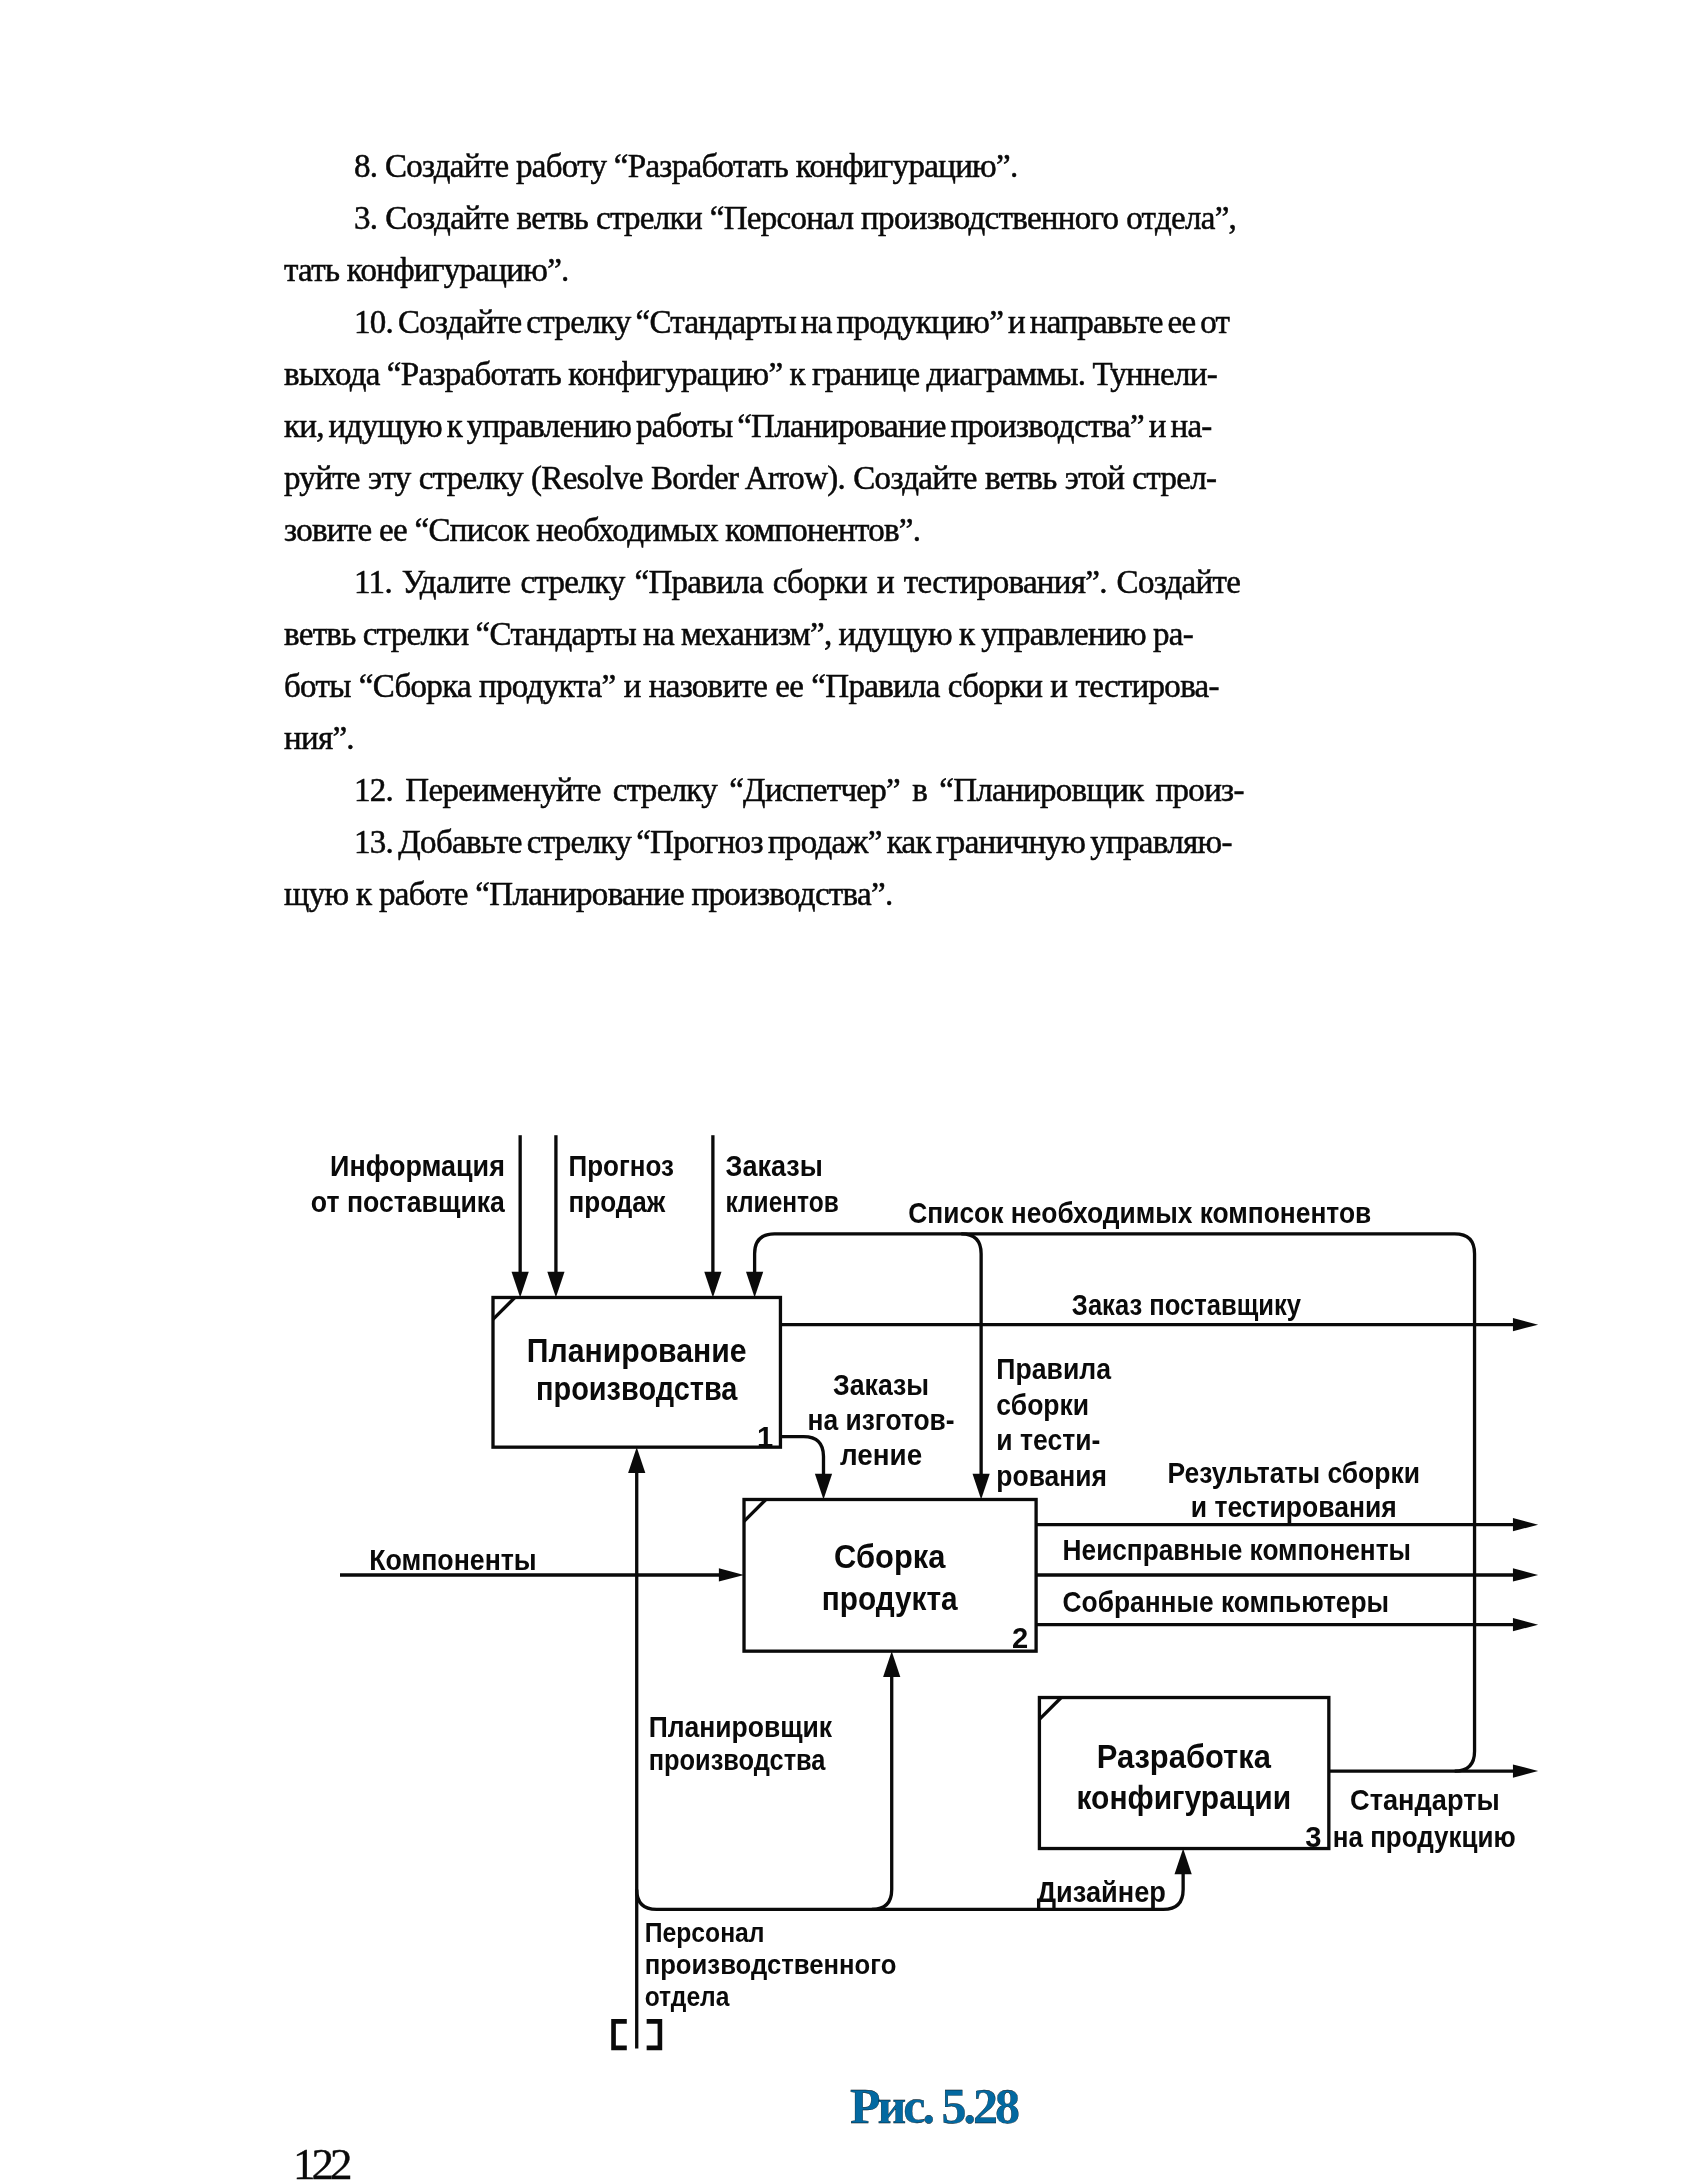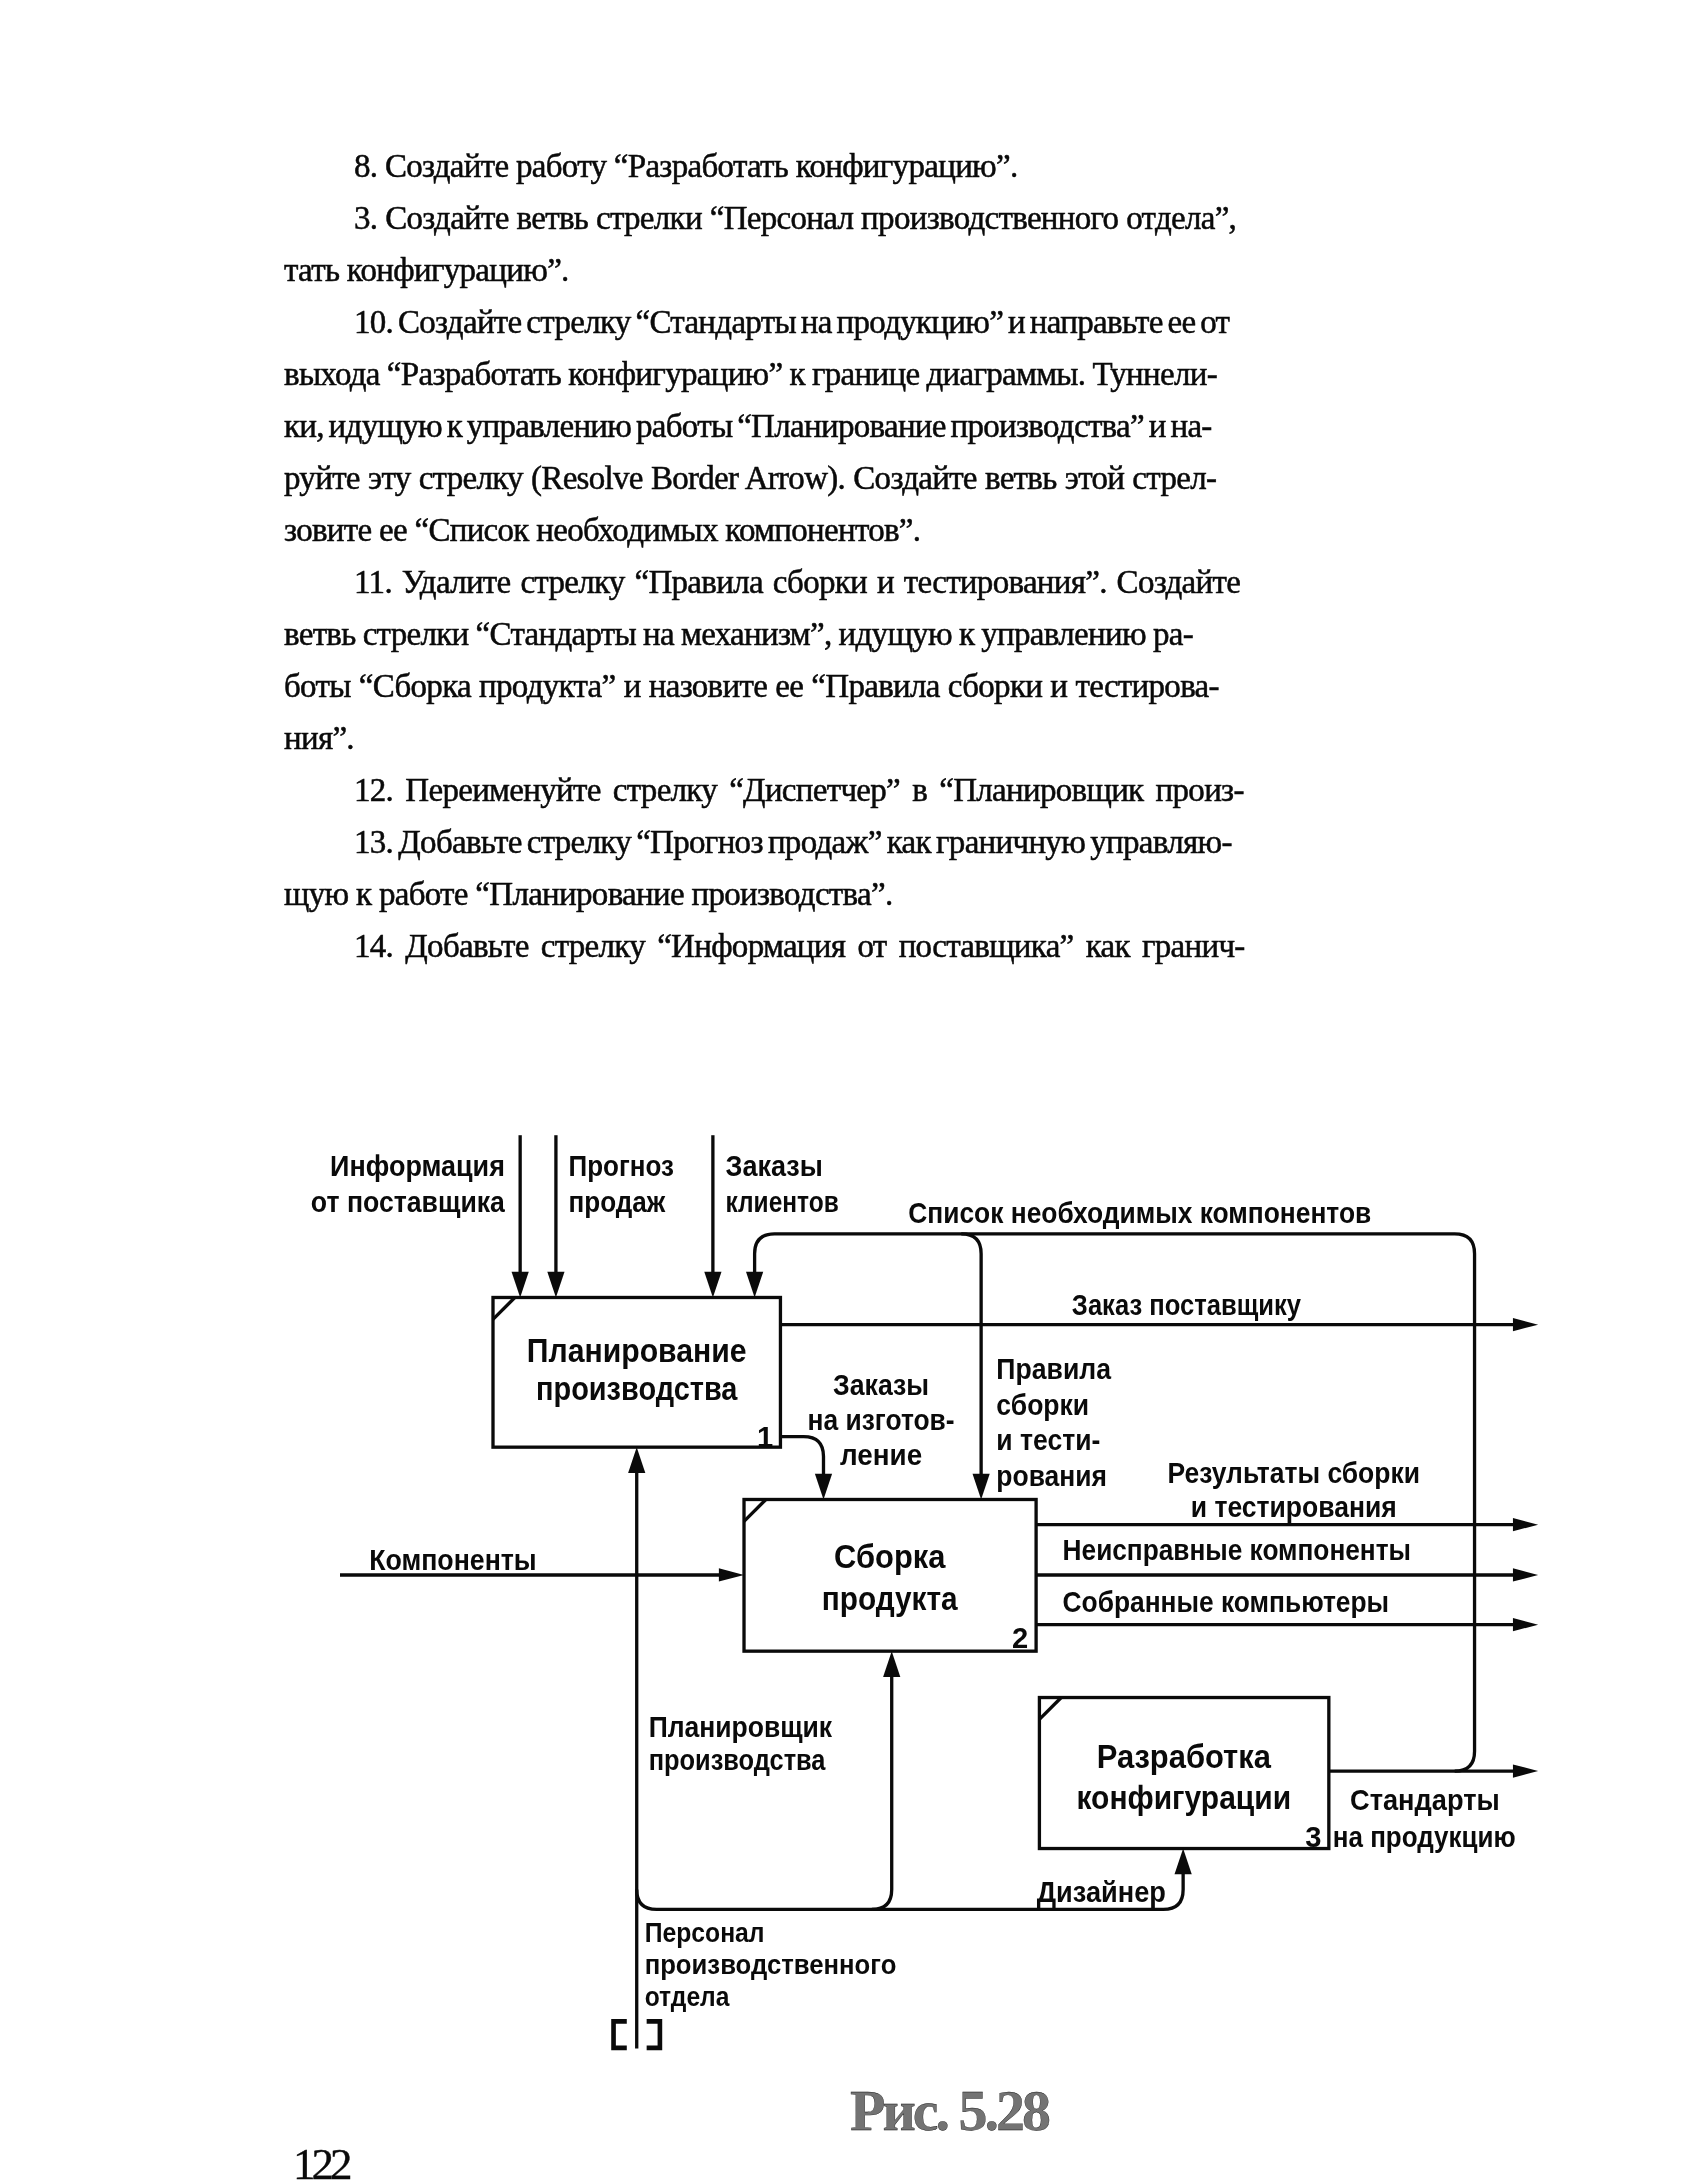--- a/index.html
+++ b/index.html
@@ -5,21 +5,21 @@
   html,body{margin:0;padding:0;background:#fff;}
   #page{position:relative;width:1696px;height:2183px;background:#fff;overflow:hidden;}
   #body-text{position:absolute;left:284px;top:140px;width:1273px;
     font-family:"Liberation Serif",serif;font-size:33px;line-height:52px;
     color:#0a0a0a;letter-spacing:-0.7px;-webkit-text-stroke:0.5px #0a0a0a;}
   .ln{height:52px;white-space:nowrap;}
   .ind{text-indent:70px;}
   #diagram{position:absolute;left:0;top:0;}
   .dl{font-family:"Liberation Sans",sans-serif;font-weight:bold;fill:#0a0a0a;}
   #caption{position:absolute;left:850px;top:2077px;width:397px;
-    font-family:"Liberation Serif",serif;font-weight:bold;font-size:58px;letter-spacing:-3px;color:#737373;-webkit-text-stroke:0.3px #0a0a0a;}
+    font-family:"Liberation Serif",serif;font-weight:bold;font-size:50px;letter-spacing:-3px;color:#0369a1;-webkit-text-stroke:0.3px #0a0a0a;}
   #pageno{position:absolute;left:293px;top:2138px;
     font-family:"Liberation Serif",serif;font-size:45px;letter-spacing:-4px;color:#0a0a0a;-webkit-text-stroke:0.4px #0a0a0a;}
 </style>
 </head>
 <body>
 <div id="page">
   <div id="body-text">
     <div class="ln ind">8. Создайте работу “Разработать конфигурацию”.</div>
     <div class="ln ind" style="word-spacing:0.3px">3. Создайте ветвь стрелки “Персонал производственного отдела”,</div>
     <div class="ln">тать конфигурацию”.</div>
@@ -28,21 +28,20 @@
     <div class="ln" style="word-spacing:-2.8px">ки, идущую к управлению работы “Планирование производства” и на-</div>
     <div class="ln" style="word-spacing:0.6px">руйте эту стрелку (Resolve Border Arrow). Создайте ветвь этой стрел-</div>
     <div class="ln">зовите ее “Список необходимых компонентов”.</div>
     <div class="ln ind" style="word-spacing:2.3px">11. Удалите стрелку “Правила сборки и тестирования”. Создайте</div>
     <div class="ln" style="word-spacing:-0.5px">ветвь стрелки “Стандарты на механизм”, идущую к управлению ра-</div>
     <div class="ln" style="word-spacing:0.6px">боты “Сборка продукта” и назовите ее “Правила сборки и тестирова-</div>
     <div class="ln">ния”.</div>
     <div class="ln ind" style="word-spacing:4.6px">12. Переименуйте стрелку “Диспетчер” в “Планировщик произ-</div>
     <div class="ln ind" style="word-spacing:-2.4px">13. Добавьте стрелку “Прогноз продаж” как граничную управляю-</div>
     <div class="ln">щую к работе “Планирование производства”.</div>
-    <div class="ln ind" style="word-spacing:4.6px">14. Добавьте стрелку “Информация от поставщика” как гранич-</div>
   </div>
 
   <svg id="diagram" width="1696" height="2183" viewBox="0 0 2560 3296">
     <g stroke="#0a0a0a" stroke-width="5" fill="none">
 
       <path d="M785 1714 L785 1937"></path>
       <path d="M839 1714 L839 1937"></path>
       <path d="M1076 1714 L1076 1937"></path>
 
       <path d="M2196 2674 Q2226 2674 2226 2644 L2226 1893 Q2226 1863 2196 1863 L1169 1863 Q1139 1863 1139 1893 L1139 1937"></path>

